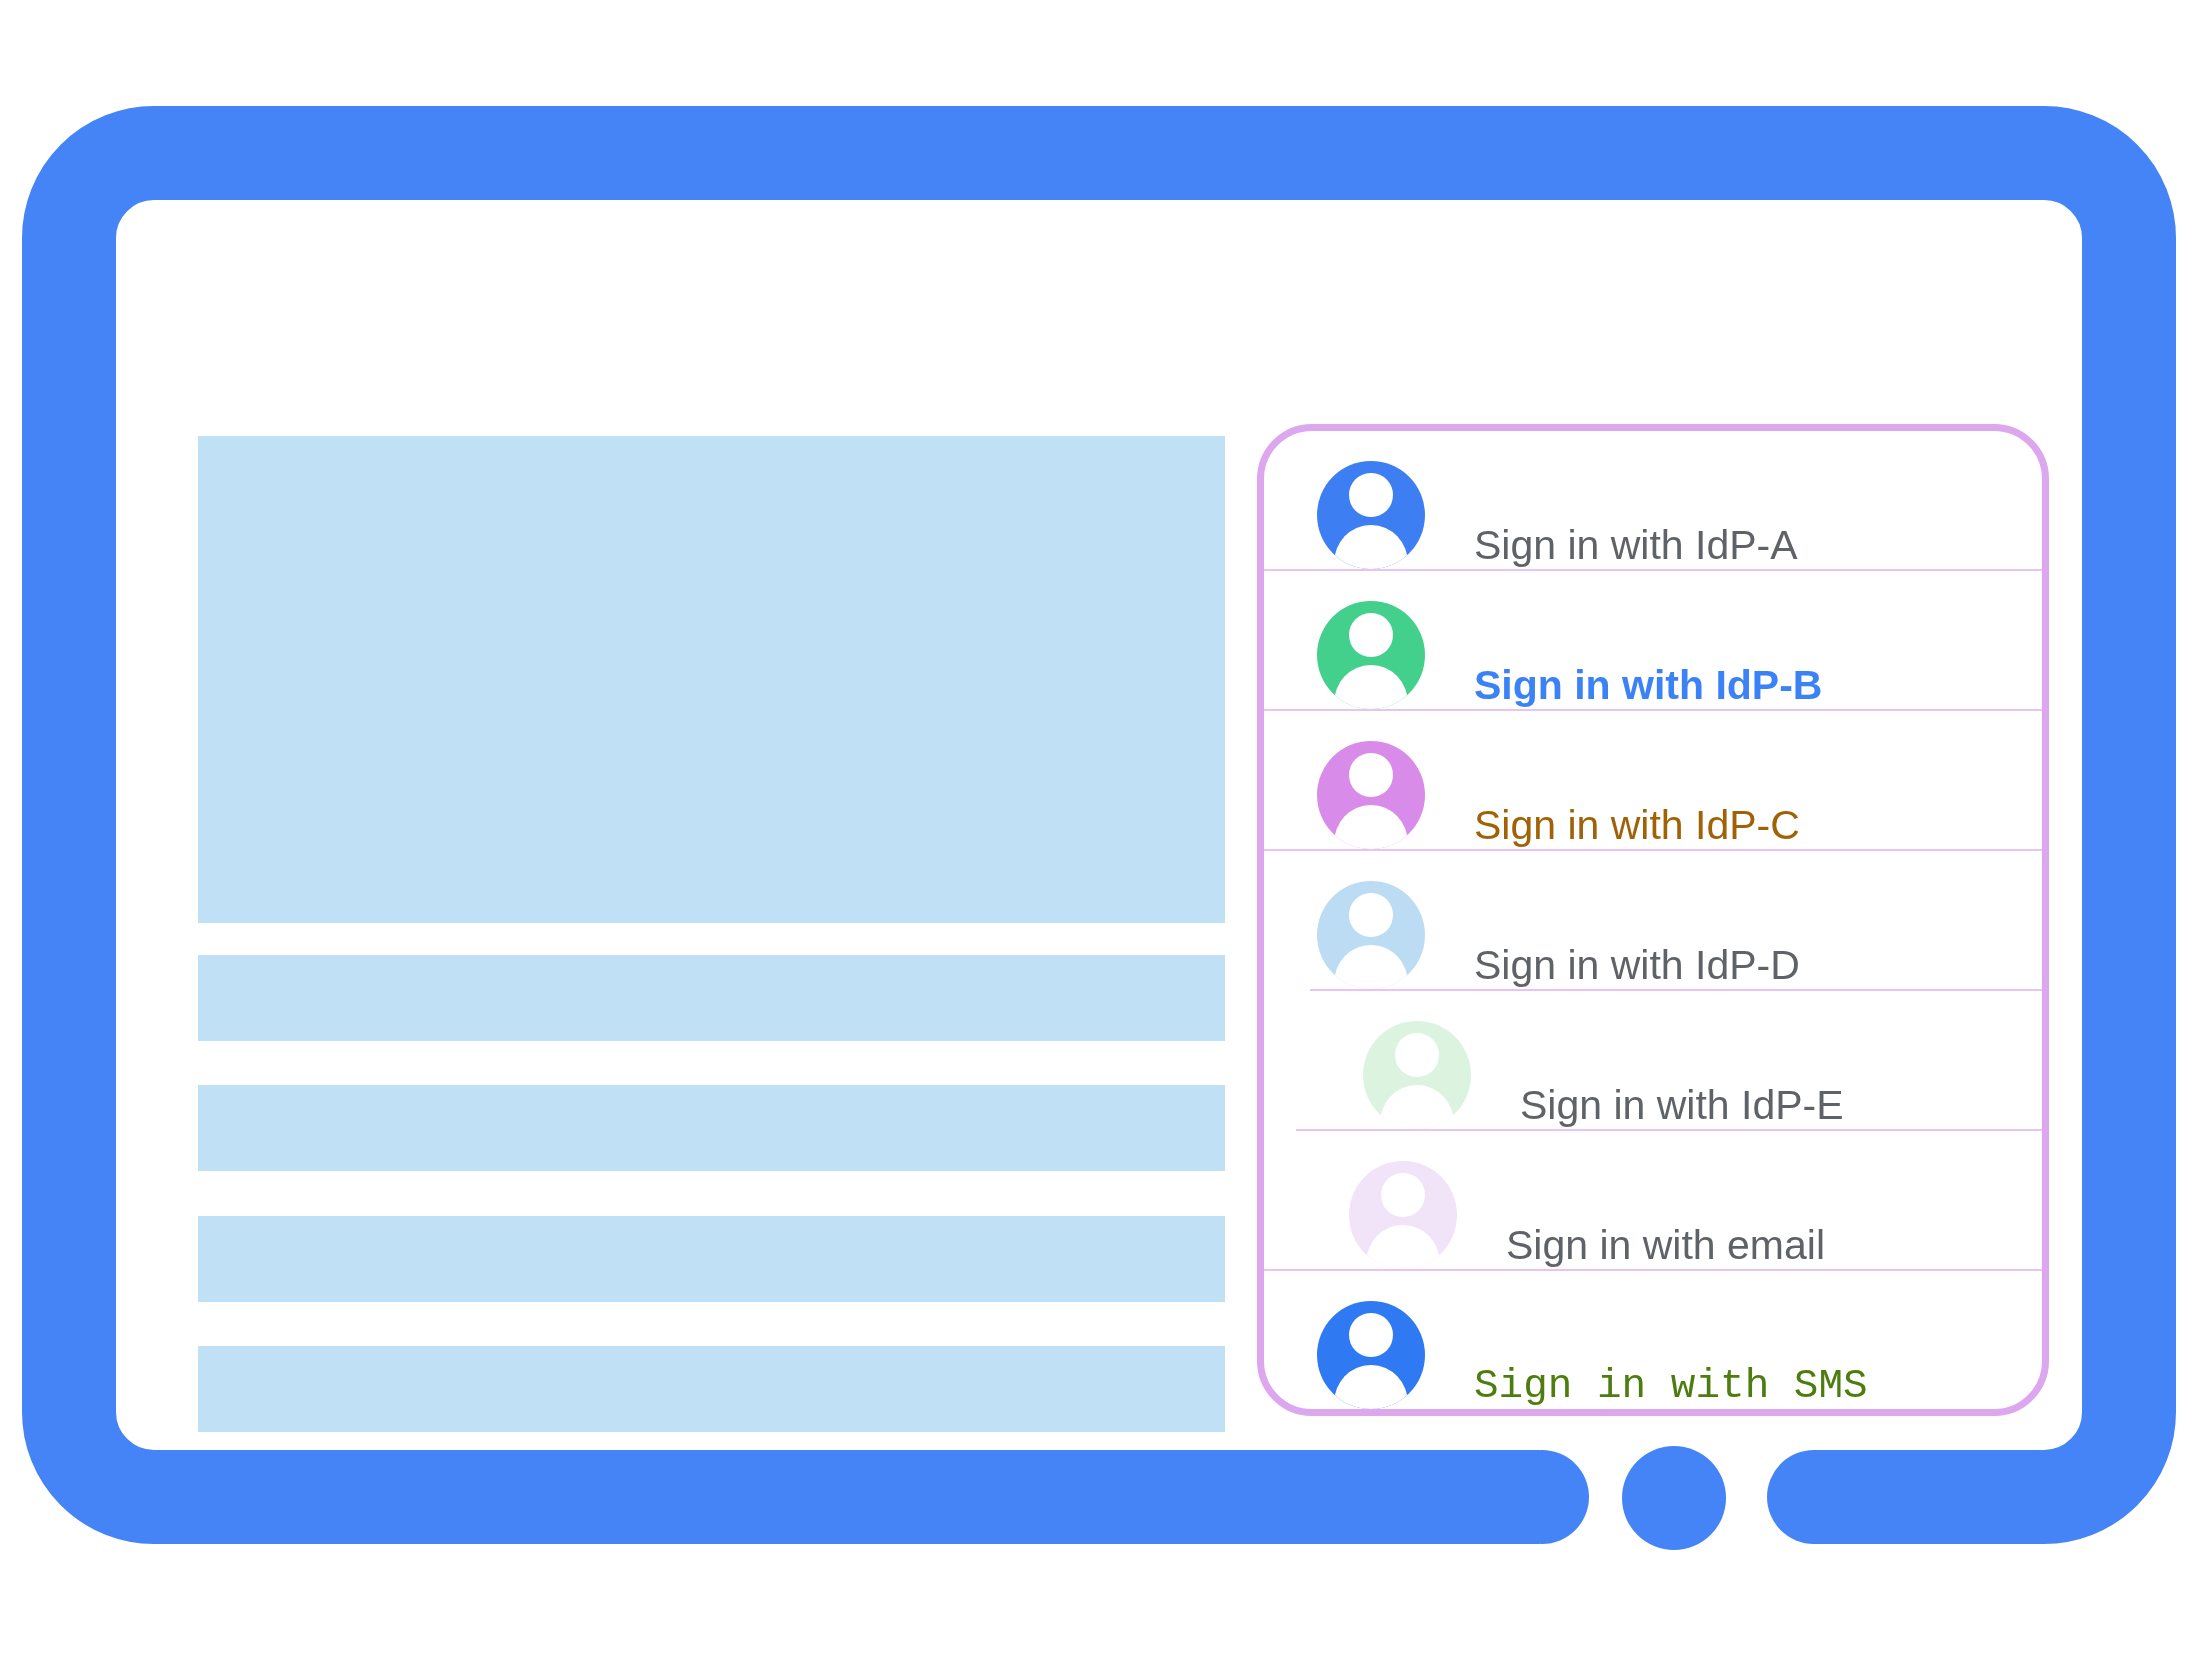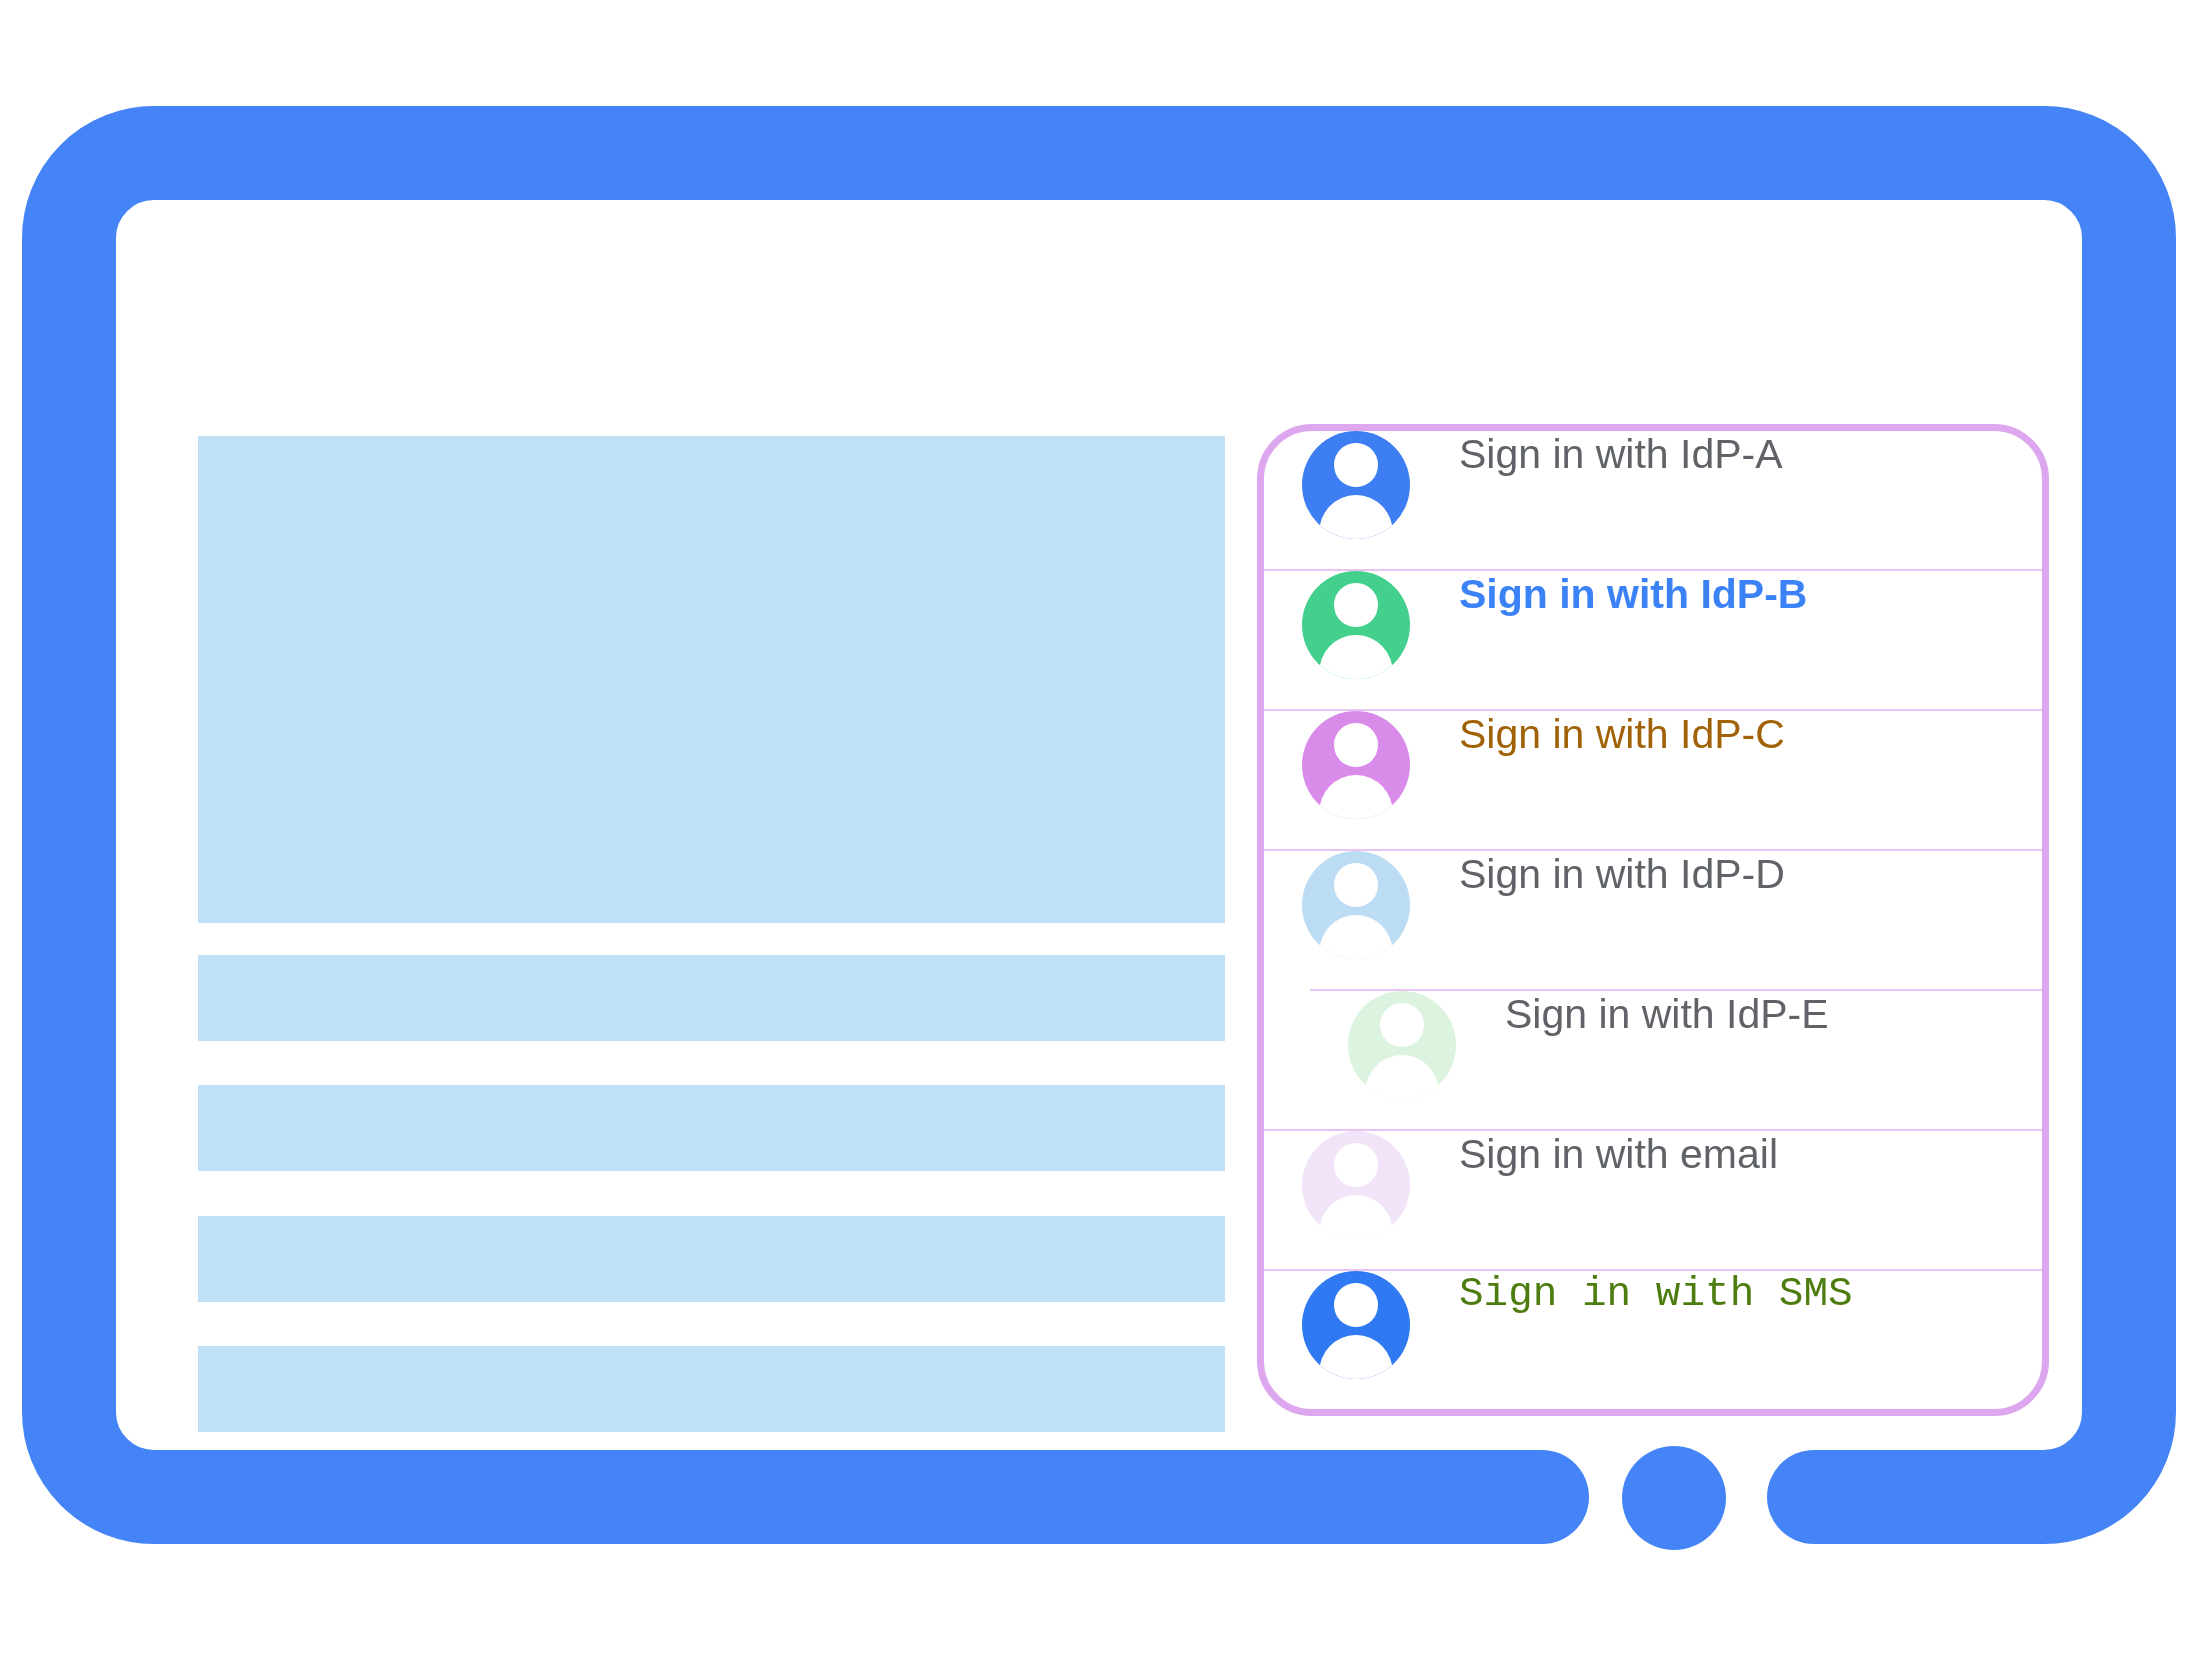--- a/index.html
+++ b/index.html
@@ -22,21 +22,21 @@
 
   
   .hero{position:absolute;left:198px;top:436px;width:1027px;height:487px;}
   .bar{position:absolute;left:198px;width:1027px;height:86px;}
   .bar1{top:955px;} .bar2{top:1085px;} .bar3{top:1216px;} .bar4{top:1346px;}
 
   
   .panel{position:absolute;left:1257px;top:424px;width:792px;height:992px;background:#ffffff;
          box-sizing:border-box;border:7px solid #dca7ee;border-radius:55px;
          display:flex;flex-direction:column;overflow:hidden;}
-  .row{flex:1 1 0;display:flex;align-items:flex-start;padding-left:38px;
+  .row{flex:1 1 0;display:flex;align-items:flex-end;padding-left:53px;
        border-top:0px solid #e9c3f2;cursor:pointer;}
   .row + .row{border-top-width:2.6px;}
   .avatar{width:108px;height:108px;border-radius:50%;position:relative;overflow:hidden;flex:0 0 auto;}
   .avatar::before{content:"";position:absolute;left:30%;top:11%;width:40%;height:41%;
                   background:#ffffff;border-radius:50%;}
   .avatar::after{content:"";position:absolute;left:16%;top:59%;width:68%;height:55%;
                  background:#ffffff;border-radius:50% 50% 45% 45% / 65% 65% 35% 35%;}
   .label{margin-left:49px;font-size:41px;white-space:nowrap;}
 </style>
 </head>
@@ -77,21 +77,21 @@
     <div class="row" style="border-color: rgb(233, 195, 242);">
       <span class="avatar" style="background-color: rgb(188, 220, 243);"></span>
       <span class="label" style="color: rgb(95, 99, 104);">Sign in with IdP-D</span>
     </div>
 
     <div class="row" style="border-color: rgb(233, 195, 242); margin-left: 46px;">
       <span class="avatar" style="background-color: rgb(220, 244, 223);"></span>
       <span class="label" style="color: rgb(95, 99, 104);">Sign in with IdP-E</span>
     </div>
 
-    <div class="row" style="border-color: rgb(233, 195, 242);">
+    <div class="row" style="border-color: rgb(233, 195, 242); margin-left: 32px;">
       <span class="avatar" style="background-color: rgb(241, 227, 248);"></span>
       <span class="label" style="color: rgb(95, 99, 104);">Sign in with email</span>
     </div>
 
     <div class="row" style="border-color: rgb(233, 195, 242);">
       <span class="avatar" style="background-color: rgb(47, 121, 242);"></span>
       <span class="label" style="color: #4d7c0f; font-family: Liberation Mono, monospace;">Sign in with SMS</span>
     </div>
 
   </div>

